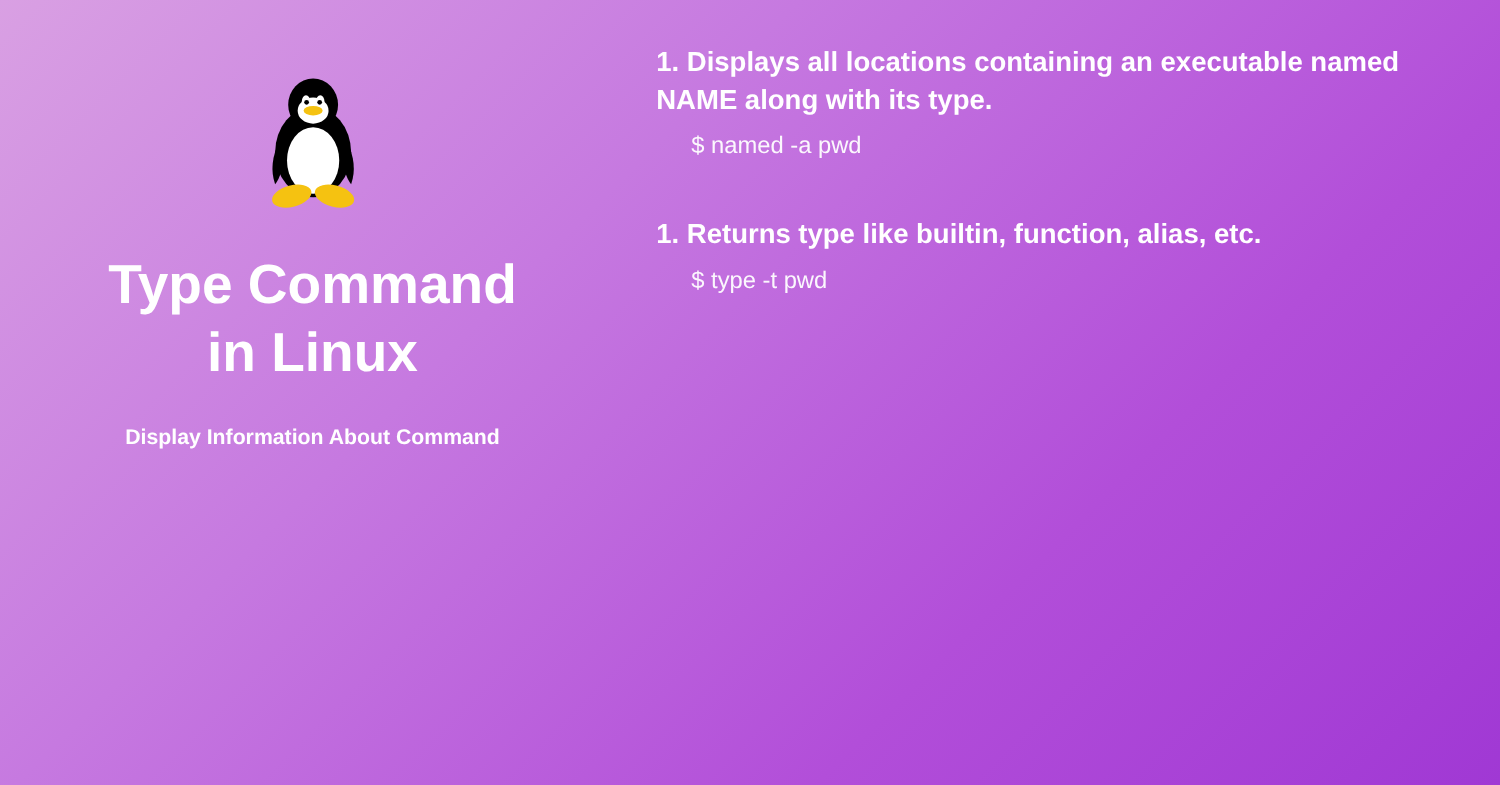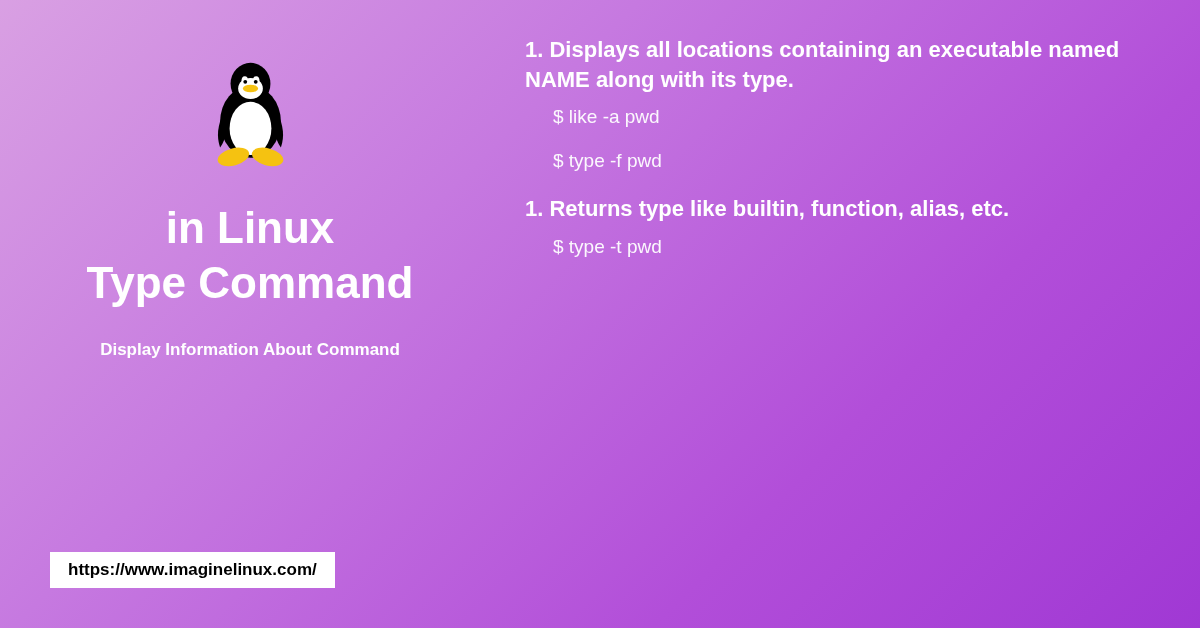--- a/index.html
+++ b/index.html
@@ -97,32 +97,30 @@
       <path d="M 22 55 Q 12 75 18 92 Q 24 85 28 60 Z" fill="#000000"></path>
 
       <path d="M 78 55 Q 88 75 82 92 Q 76 85 72 60 Z" fill="#000000"></path>
 
       <ellipse cx="32" cy="102" rx="17" ry="9" fill="#f5c211" transform="rotate(-15 32 102)"></ellipse>
 
       <ellipse cx="68" cy="102" rx="17" ry="9" fill="#f5c211" transform="rotate(15 68 102)"></ellipse>
     </svg>
   </div>
   <div class="title">
+    <div>Type Command</div>
     <div>in Linux</div>
-    <div>Type Command</div>
   </div>
   <div class="subtitle">Display Information About Command</div>
-  <div class="url-box">https://www.imaginelinux.com/</div>
 </div>
 
 <div class="right-panel">
   <div>
     <div class="item-heading">1. Displays all locations containing an executable named NAME along with its type.</div>
-    <div class="item-command">$ like -a pwd</div>
+    <div class="item-command">$ named -a pwd</div>
   </div>
   <div>
-    <div class="item-command">$ type -f pwd</div>
   </div>
   <div>
     <div class="item-heading">1. Returns type like builtin, function, alias, etc.</div>
     <div class="item-command">$ type -t pwd</div>
   </div>
 </div>
 
 </body></html>

